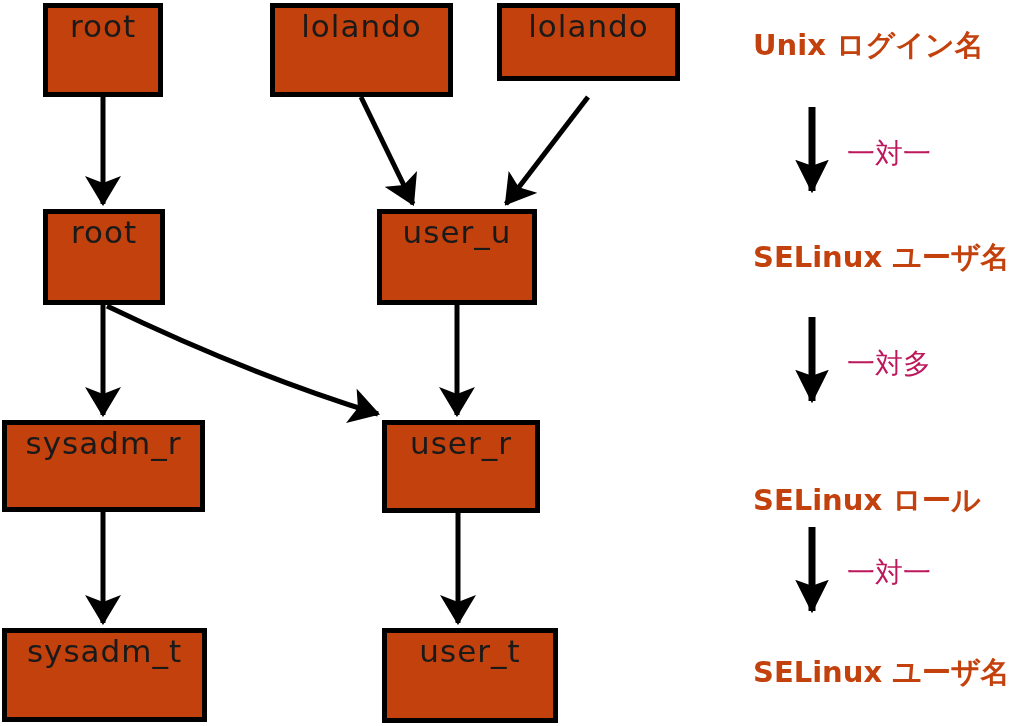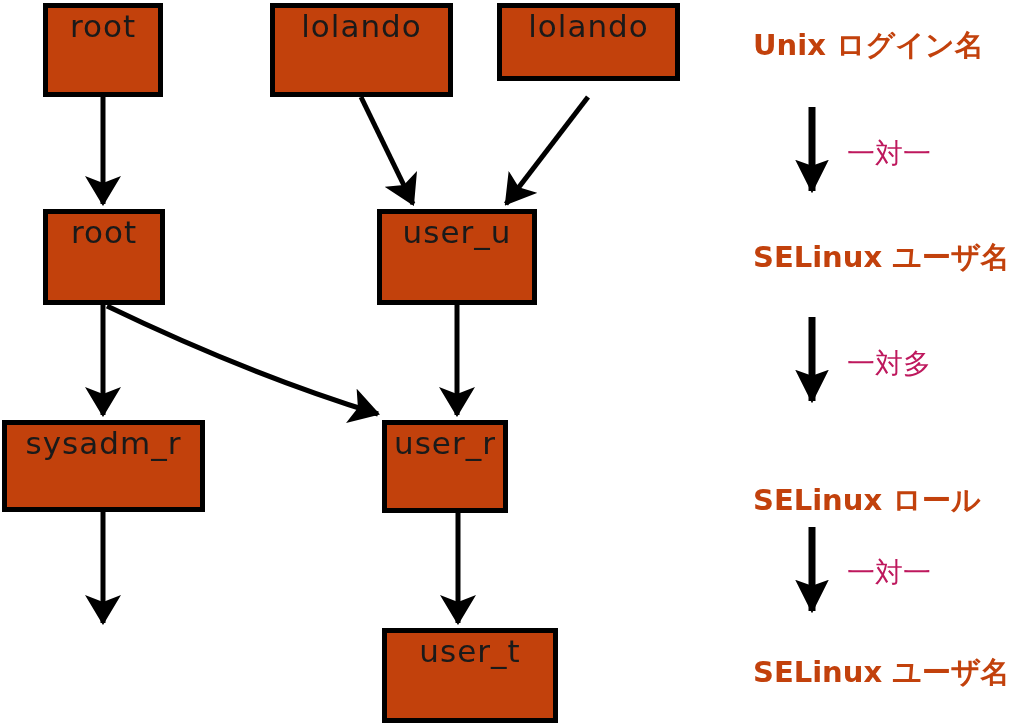--- a/index.html
+++ b/index.html
@@ -53,21 +53,21 @@
     white-space: nowrap;
     line-height: 1.05;
   }
   
   #n-root-login   { left: 43px;  top: 3px;   width: 120px; height: 94px; }
   #n-hertzog      { left: 270px; top: 3px;   width: 183px; height: 94px; }
   #n-lolando      { left: 497px; top: 3px;   width: 183px; height: 78px; }
   #n-root-selinux { left: 43px;  top: 209px; width: 122px; height: 96px; }
   #n-user-u       { left: 377px; top: 209px; width: 160px; height: 96px; }
   #n-sysadm-r     { left: 2px;   top: 420px; width: 203px; height: 92px; }
-  #n-user-r       { left: 382px; top: 420px; width: 126px; height: 93px; }
+  #n-user-r       { left: 382px; top: 420px; width: 158px; height: 93px; }
   #n-sysadm-t     { left: 2px;   top: 628px; width: 205px; height: 94px; }
   #n-user-t       { left: 382px; top: 628px; width: 176px; height: 95px; }
 
   #t-unix-login     { left: 753px; top: 30px;  }
   #t-rel-1          { left: 847px; top: 139px; }
   #t-selinux-user   { left: 753px; top: 242px; }
   #t-rel-2          { left: 847px; top: 349px; }
   #t-selinux-role   { left: 753px; top: 450px; margin-top: 35px; }
   #t-rel-3          { left: 847px; top: 558px; }
   #t-selinux-domain { left: 753px; top: 657px; }
@@ -115,20 +115,23 @@
   </div>
   <div class="node" id="n-user-u">
     <span class="lbl">user_u</span>
   </div>
   <div class="node" id="n-sysadm-r">
     <span class="lbl">sysadm_r</span>
   </div>
   <div class="node" id="n-user-r">
     <span class="lbl">user_r</span>
   </div>
+  <div class="node" id="n-sysadm-t">
+    <span class="lbl">sysadm_t</span>
+  </div>
   <div class="node" id="n-user-t">
     <span class="lbl">user_t</span>
   </div>
 
   <div class="legend-level" id="t-unix-login">Unix ログイン名</div>
   <div class="legend-rel" id="t-rel-1">一対一</div>
   <div class="legend-level" id="t-selinux-user">SELinux ユーザ名</div>
   <div class="legend-rel" id="t-rel-2">一対多</div>
   <div class="legend-level" id="t-selinux-role">SELinux ロール</div>
   <div class="legend-rel" id="t-rel-3">一対一</div>

